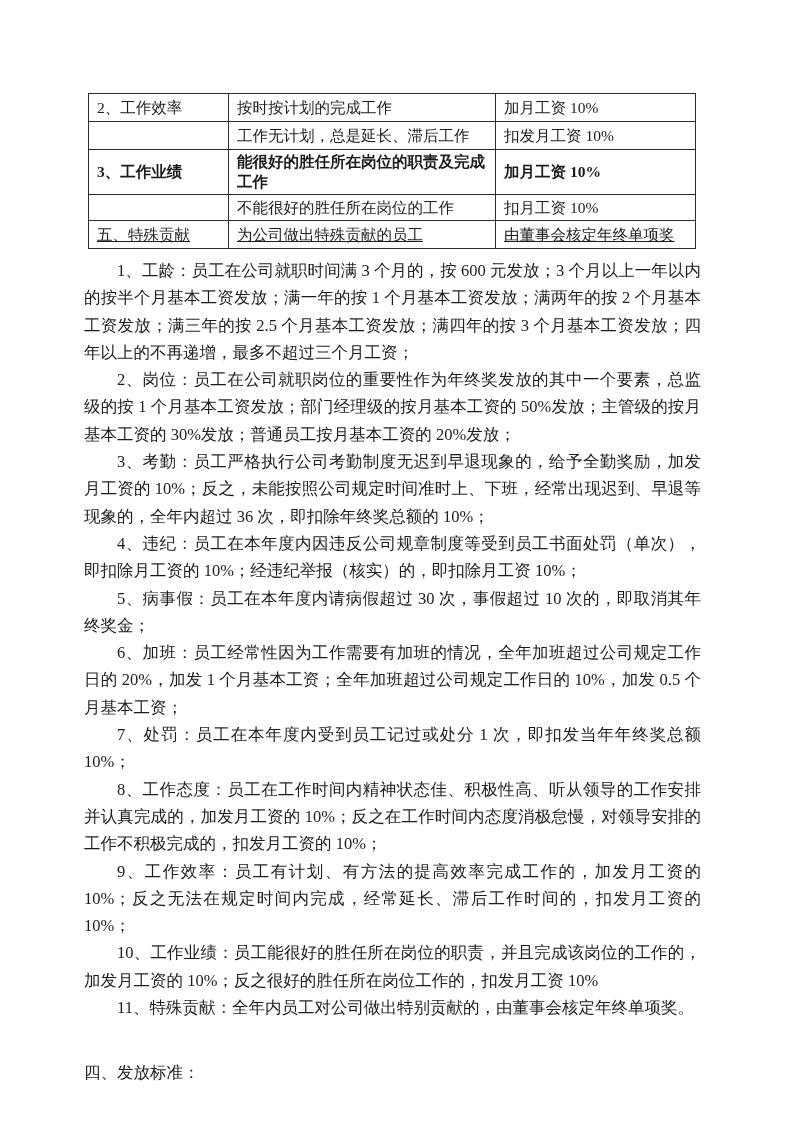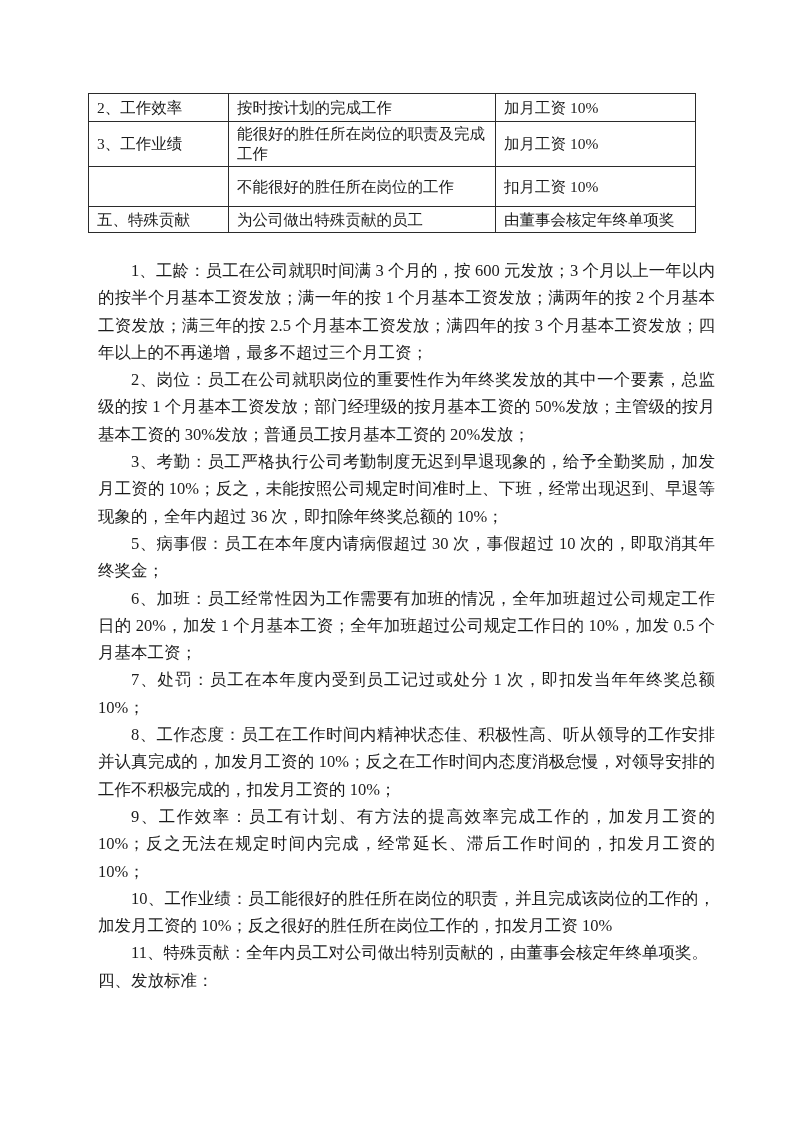--- a/index.html
+++ b/index.html
@@ -29,51 +29,56 @@
     padding: 2px 3px 2px 8px;
     vertical-align: middle;
     text-align: left;
     white-space: normal;
   }
   table.grid colgroup col:nth-child(1) { width: 140px; }
   table.grid colgroup col:nth-child(2) { width: 267px; }
   table.grid colgroup col:nth-child(3) { width: 200px; }
   table.grid tr:nth-child(1) { height: 28px; }
   table.grid tr:nth-child(2) { height: 28px; }
-  table.grid tr:nth-child(3) { height: 40px; }
+  table.grid tr:nth-child(3) { height: 40px; font-weight: bold; }
   table.grid tr:nth-child(4) { height: 26px; }
   table.grid tr:nth-child(5) { height: 28px; text-decoration: underline; }
   .body-text {
     position: absolute;
     top: 257px;
-    left: 98px;
+    left: 84px;
     width: 617px;
     font-size: 16.5px;
     line-height: 27.3px;
     text-align: justify;
   }
   .body-text p { text-indent: 33px; }
-  .body-text p.noindent { text-indent: 0; }
+  .body-text p.noindent { text-indent: 0; margin-top: 38px; }
 </style>
 </head>
 <body>
 
 <div class="page">
 
   <table class="grid">
     <colgroup>
         <col>
         <col>
         <col>
       </colgroup>
     <tbody>
       <tr>
         <td>2、工作效率</td>
         <td>按时按计划的完成工作</td>
         <td>加月工资 10%</td>
+      </tr>
+      <tr>
+        <td></td>
+        <td>工作无计划，总是延长、滞后工作</td>
+        <td>扣发月工资 10%</td>
       </tr>
       <tr>
         <td>3、工作业绩</td>
         <td>能很好的胜任所在岗位的职责及完成工作</td>
         <td>加月工资 10%</td>
       </tr>
       <tr>
         <td></td>
         <td>不能很好的胜任所在岗位的工作</td>
         <td>扣月工资 10%</td>
@@ -83,20 +88,21 @@
         <td>为公司做出特殊贡献的员工</td>
         <td>由董事会核定年终单项奖</td>
       </tr>
     </tbody>
   </table>
 
   <div class="body-text">
     <p>1、工龄：员工在公司就职时间满 3 个月的，按 600 元发放；3 个月以上一年以内的按半个月基本工资发放；满一年的按 1 个月基本工资发放；满两年的按 2 个月基本工资发放；满三年的按 2.5 个月基本工资发放；满四年的按 3 个月基本工资发放；四年以上的不再递增，最多不超过三个月工资；</p>
     <p>2、岗位：员工在公司就职岗位的重要性作为年终奖发放的其中一个要素，总监级的按 1 个月基本工资发放；部门经理级的按月基本工资的 50%发放；主管级的按月基本工资的 30%发放；普通员工按月基本工资的 20%发放；</p>
     <p>3、考勤：员工严格执行公司考勤制度无迟到早退现象的，给予全勤奖励，加发月工资的 10%；反之，未能按照公司规定时间准时上、下班，经常出现迟到、早退等现象的，全年内超过 36 次，即扣除年终奖总额的 10%；</p>
+    <p>4、违纪：员工在本年度内因违反公司规章制度等受到员工书面处罚（单次），即扣除月工资的 10%；经违纪举报（核实）的，即扣除月工资 10%；</p>
     <p>5、病事假：员工在本年度内请病假超过 30 次，事假超过 10 次的，即取消其年终奖金；</p>
     <p>6、加班：员工经常性因为工作需要有加班的情况，全年加班超过公司规定工作日的 20%，加发 1 个月基本工资；全年加班超过公司规定工作日的 10%，加发 0.5 个月基本工资；</p>
     <p>7、处罚：员工在本年度内受到员工记过或处分 1 次，即扣发当年年终奖总额 10%；</p>
     <p>8、工作态度：员工在工作时间内精神状态佳、积极性高、听从领导的工作安排并认真完成的，加发月工资的 10%；反之在工作时间内态度消极怠慢，对领导安排的工作不积极完成的，扣发月工资的 10%；</p>
     <p>9、工作效率：员工有计划、有方法的提高效率完成工作的，加发月工资的 10%；反之无法在规定时间内完成，经常延长、滞后工作时间的，扣发月工资的 10%；</p>
     <p>10、工作业绩：员工能很好的胜任所在岗位的职责，并且完成该岗位的工作的，加发月工资的 10%；反之很好的胜任所在岗位工作的，扣发月工资 10%</p>
     <p>11、特殊贡献：全年内员工对公司做出特别贡献的，由董事会核定年终单项奖。</p>
     <p class="noindent">四、发放标准：</p>
   </div>
 

